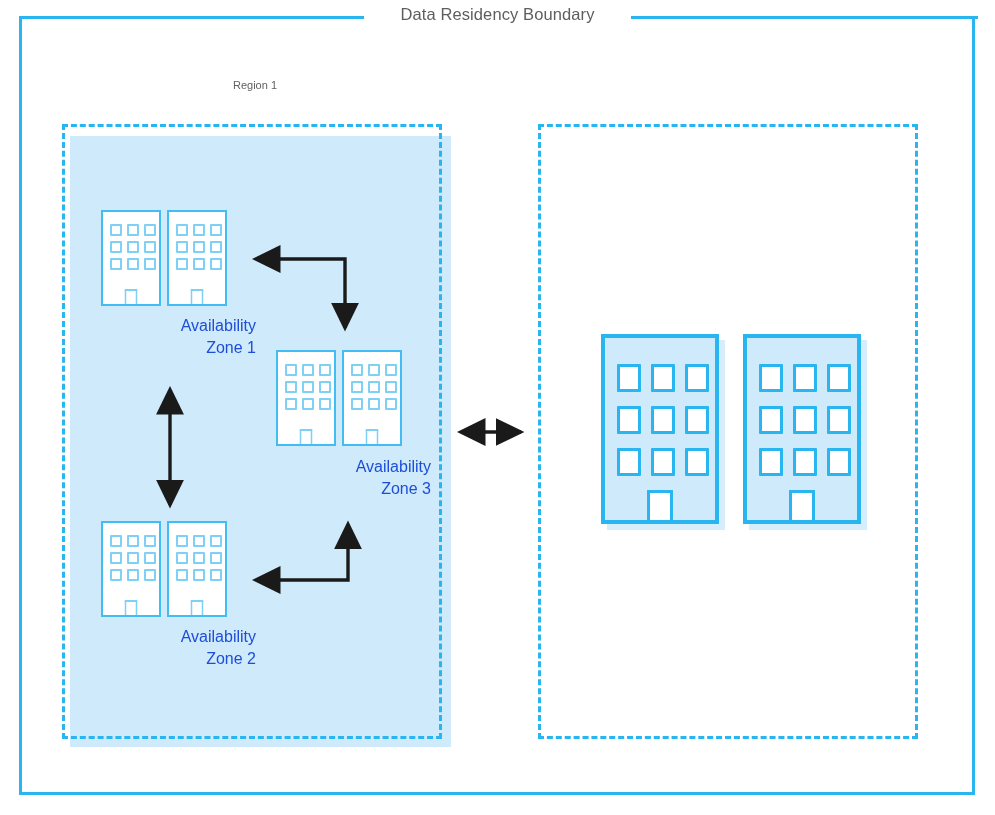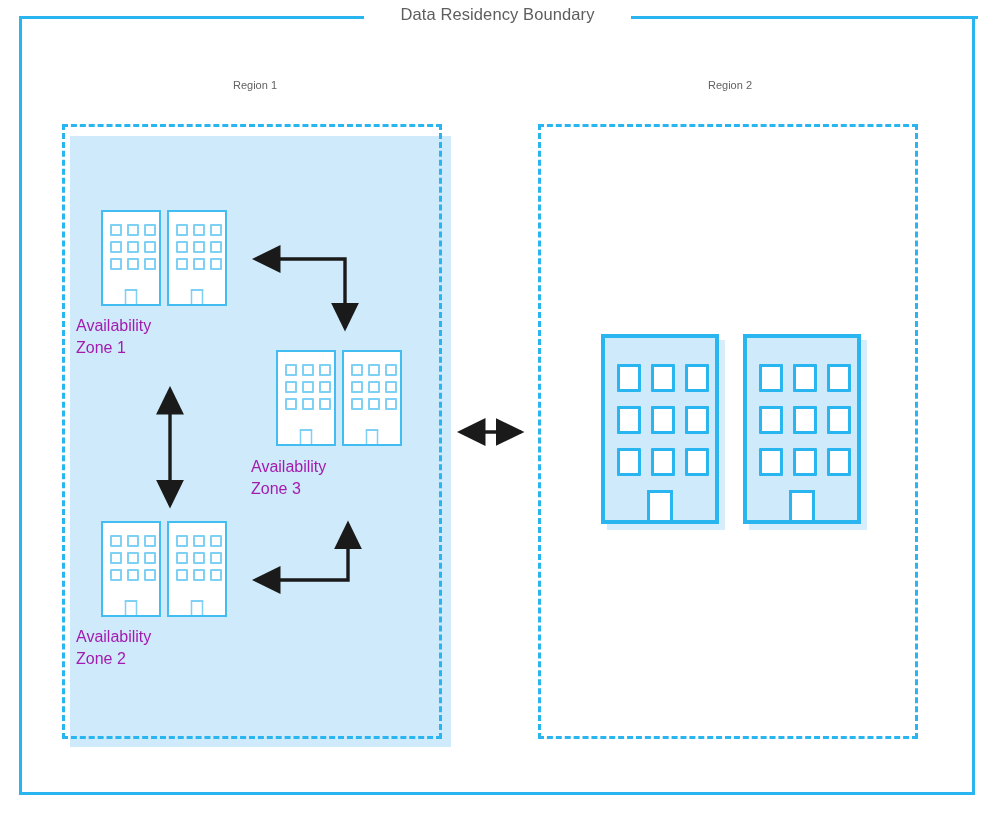--- a/index.html
+++ b/index.html
@@ -166,22 +166,22 @@
     border-bottom: none;
     border-radius: 1px 1px 0 0;
     background: #ffffff;
   }
 
   
   .zone-label {
     position: absolute;
     font-size: 16px;
     line-height: 22px;
-    color: #a21caf;
-    text-align: left;
+    color: #1d4ed8;
+    text-align: right;
     white-space: pre-line;
   }
 
   
   .arrows {
     position: absolute;
     left: 0;
     top: 0;
     width: 995px;
     height: 815px;
@@ -192,21 +192,20 @@
 <body>
 
 <div class="canvas">
 
   <div class="boundary"></div>
   <div class="boundary-top-left"></div>
   <div class="boundary-top-right"></div>
   <div class="boundary-title">Data Residency Boundary</div>
 
   <div class="region-title r1">Region 1</div>
-  <div class="region-title r2">Region 2</div>
 
   <div class="region-fill"></div>
   <div class="region-box r1"></div>
 
   <div class="region-box r2"></div>
 
   <div class="bld-group" style="left:101px; top:210px;">
     <div class="bld bld-sm">
       <div class="win-grid">
         <span class="win"></span>

